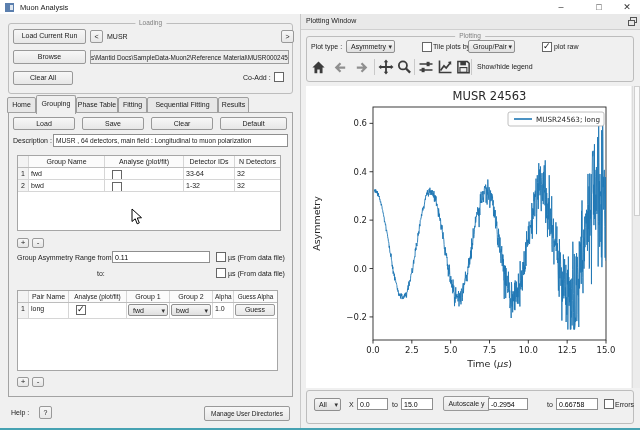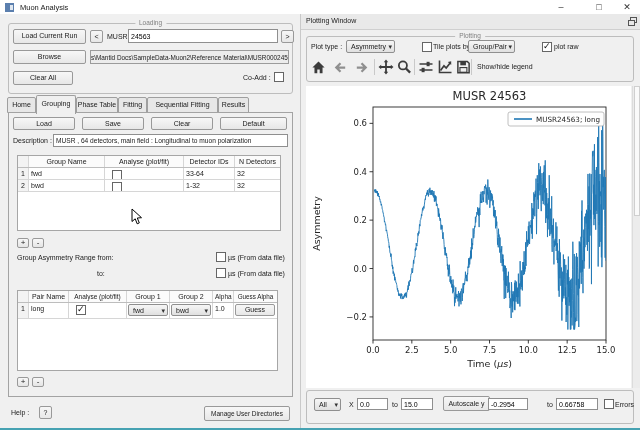--- a/index.html
+++ b/index.html
@@ -54,21 +54,20 @@
 
   <div class="abs" style="left:0;top:14px;width:640px;height:415px;background:#f0f0f0"></div>
   <div class="abs" style="left:300px;top:14px;width:1px;height:415px;background:#c9c9c9"></div>
 
   <div class="gb" style="left:8px;top:23px;width:285px;height:71px">
     <span class="legend">Loading</span>
   </div>
   <div class="btn" style="left:13px;top:29px;width:73px;height:15px">Load Current Run</div>
   <div class="btn" style="left:90px;top:30px;width:13px;height:13px;line-height:11px">&lt;</div>
   <div class="lbl" style="left:107px;top:33px">MUSR</div>
-  <input class="field" style="left: 128px; top: 29px; width: 150px; height: 14px;" readonly="" value="24563">
   <div class="btn" style="left:281px;top:30px;width:13px;height:13px;line-height:11px">&gt;</div>
   <div class="btn" style="left:13px;top:50px;width:73px;height:14px">Browse</div>
   <div class="dfield" style="left:90px;top:50px;width:199px;height:14px">s\Mantid Docs\SampleData-Muon2\Reference Material\MUSR00024563.nxs</div>
   <div class="btn" style="left:13px;top:71px;width:60px;height:14px">Clear All</div>
   <div class="lbl" style="left:243px;top:74px">Co-Add :</div>
   <div class="cb" style="left:274px;top:72px"></div>
 
   <div class="tab" style="left:7px;width:29px">Home</div>
   <div class="tab active" style="left:36px;width:40px">Grouping</div>
   <div class="tab" style="left:76px;width:42px">Phase Table</div>
@@ -111,20 +110,21 @@
         </div>
       <div class="tcell" style="width:51px">1-32</div>
       <div class="tcell" style="width:45px;border-right:none">32</div>
     </div>
   </div>
 
   <div class="plusminus" style="left:17px;top:238px;z-index:2">+</div>
   <div class="plusminus" style="left:32px;top:238px;z-index:2">-</div>
 
   <div class="lbl" style="left:17px;top:254px;z-index:2">Group Asymmetry Range from:</div>
+  <input class="field" style="left: 112px; top: 251px; width: 98px; height: 12px; z-index: 2;" readonly="" value="0.11">
   <div class="cb" style="left:216px;top:252px;z-index:2"></div>
   <div class="lbl" style="left:228px;top:254px;z-index:2">µs (From data file)</div>
   <div class="lbl" style="left:97px;top:270px;z-index:2">to:</div>
   <div class="cb" style="left:216px;top:268px;z-index:2"></div>
   <div class="lbl" style="left:228px;top:270px;z-index:2">µs (From data file)</div>
 
   <div class="tbl" style="left:17px;top:290px;width:261px;height:81px;z-index:2">
     <div class="trow thead">
       <div class="tcell rownum" style="width:11px"> </div>
       <div class="tcell" style="width:40px;text-align:center">Pair Name</div>

